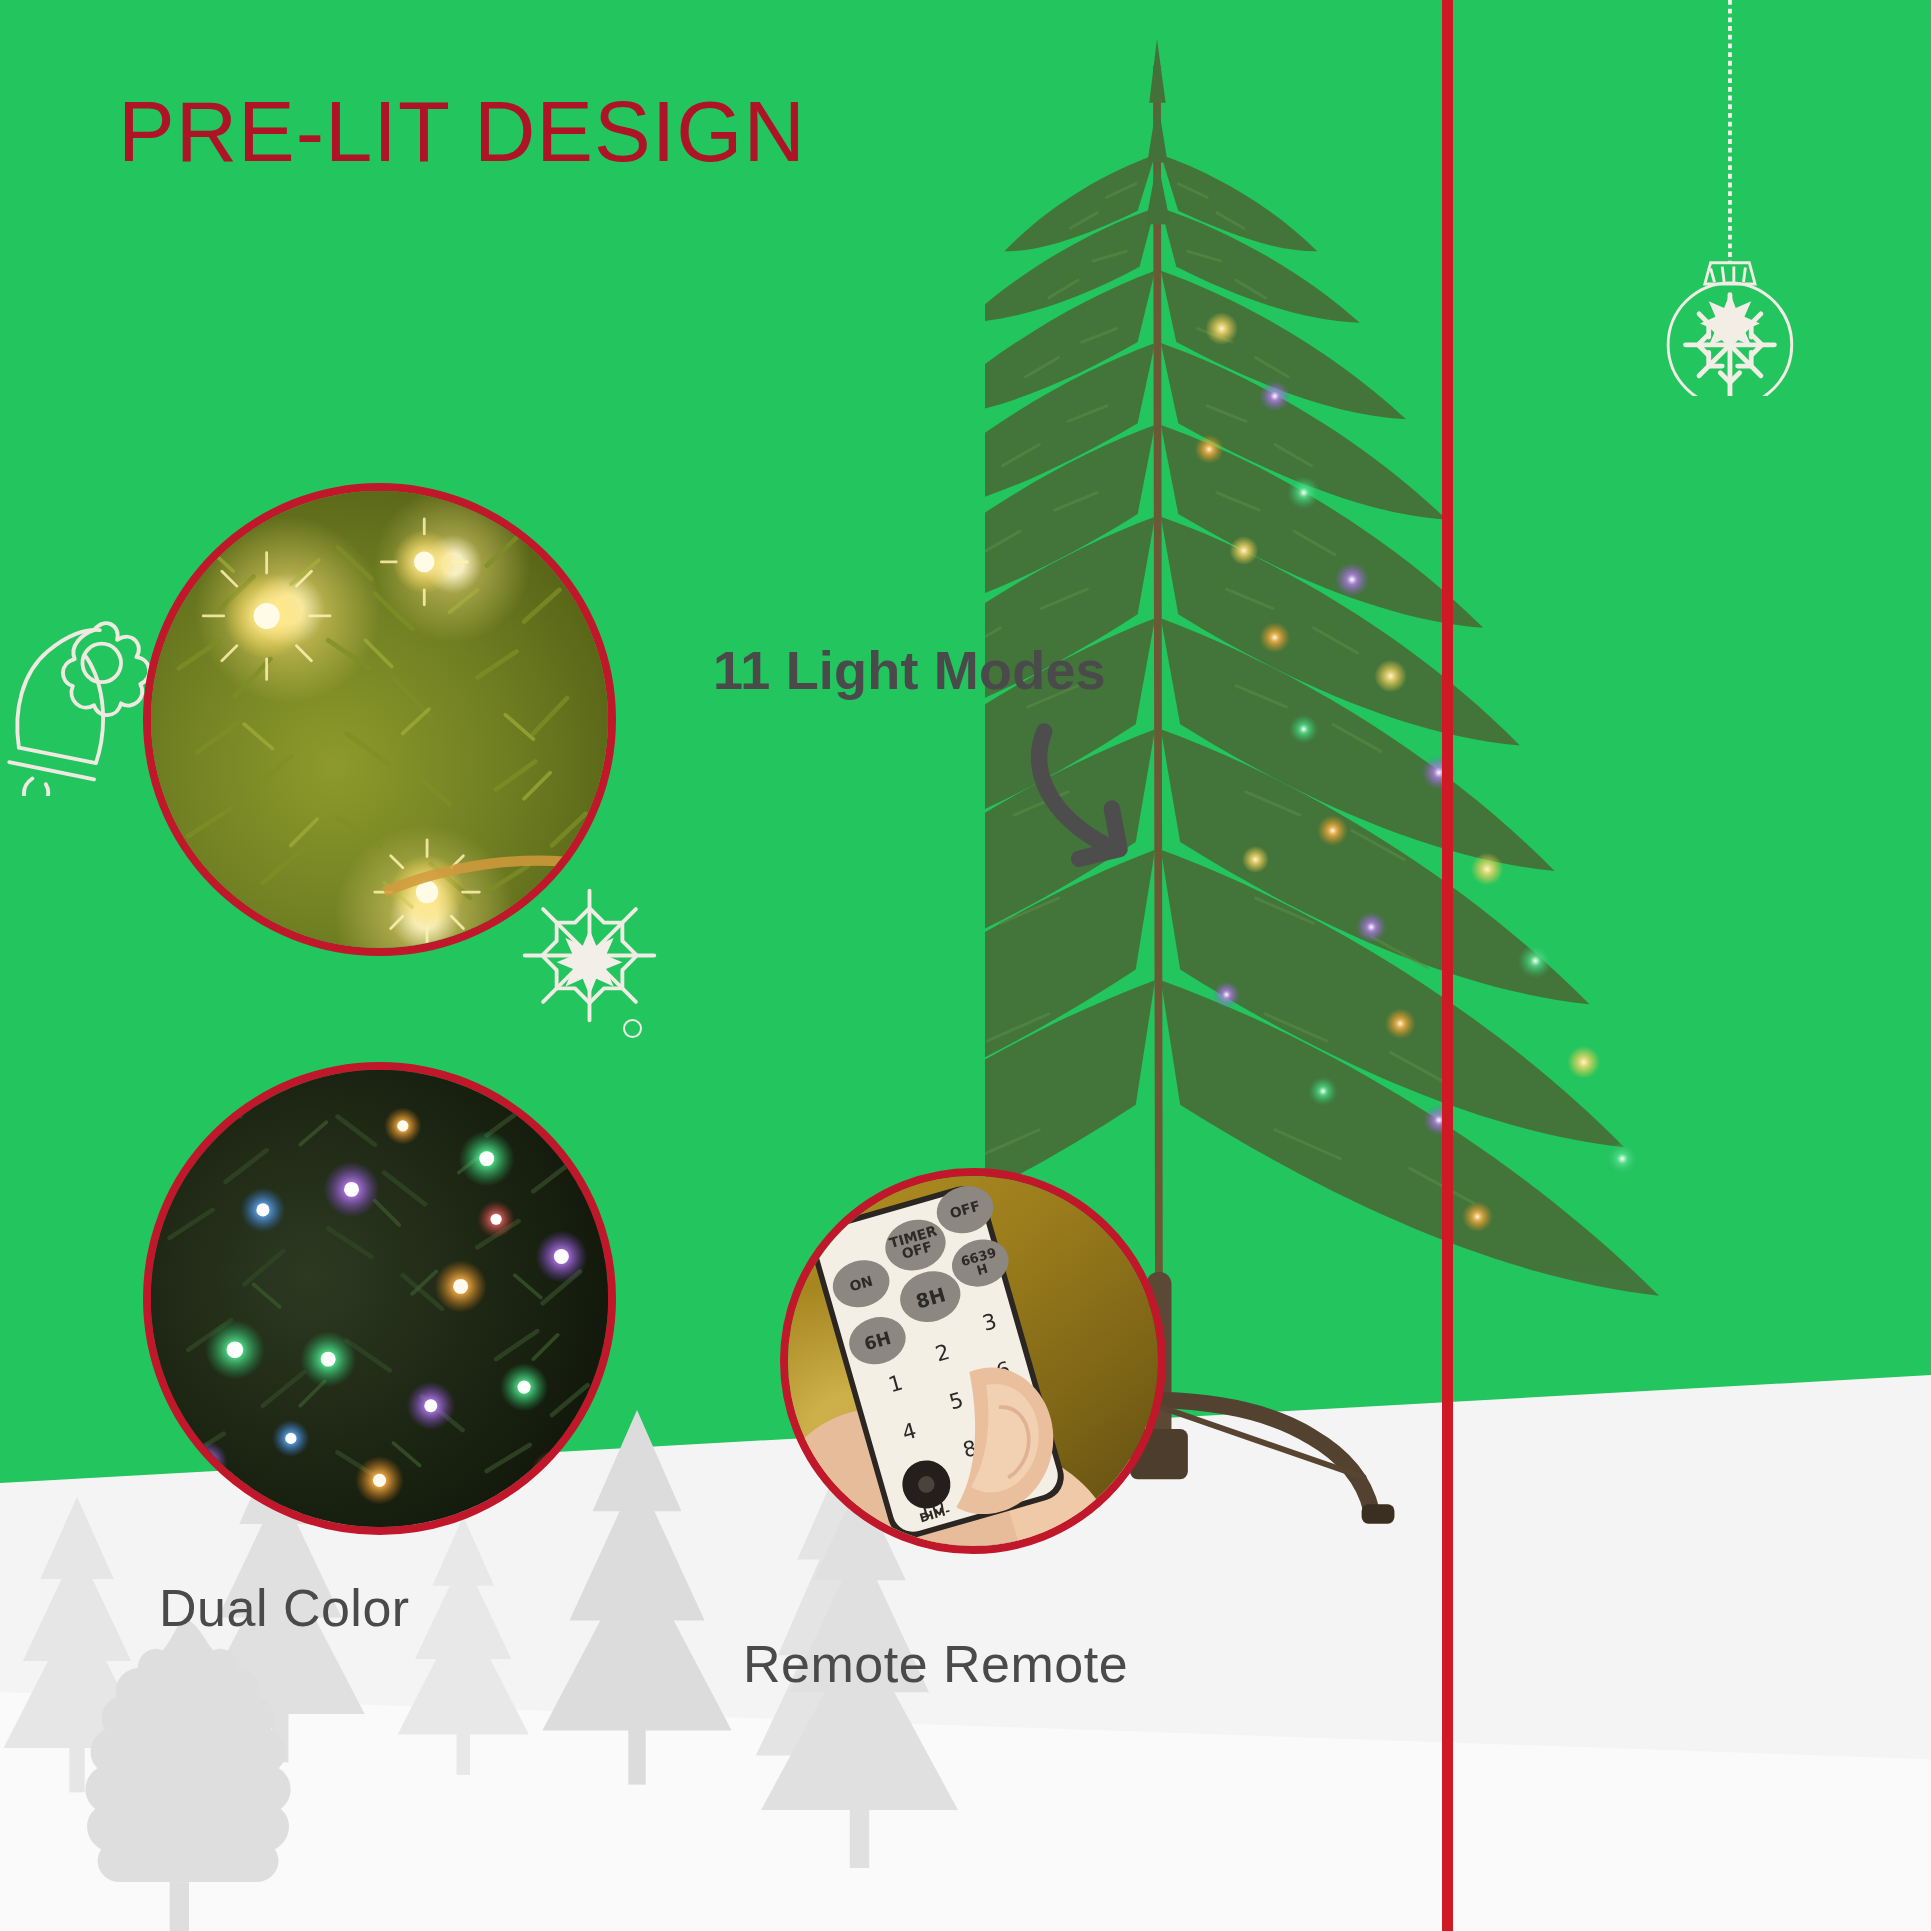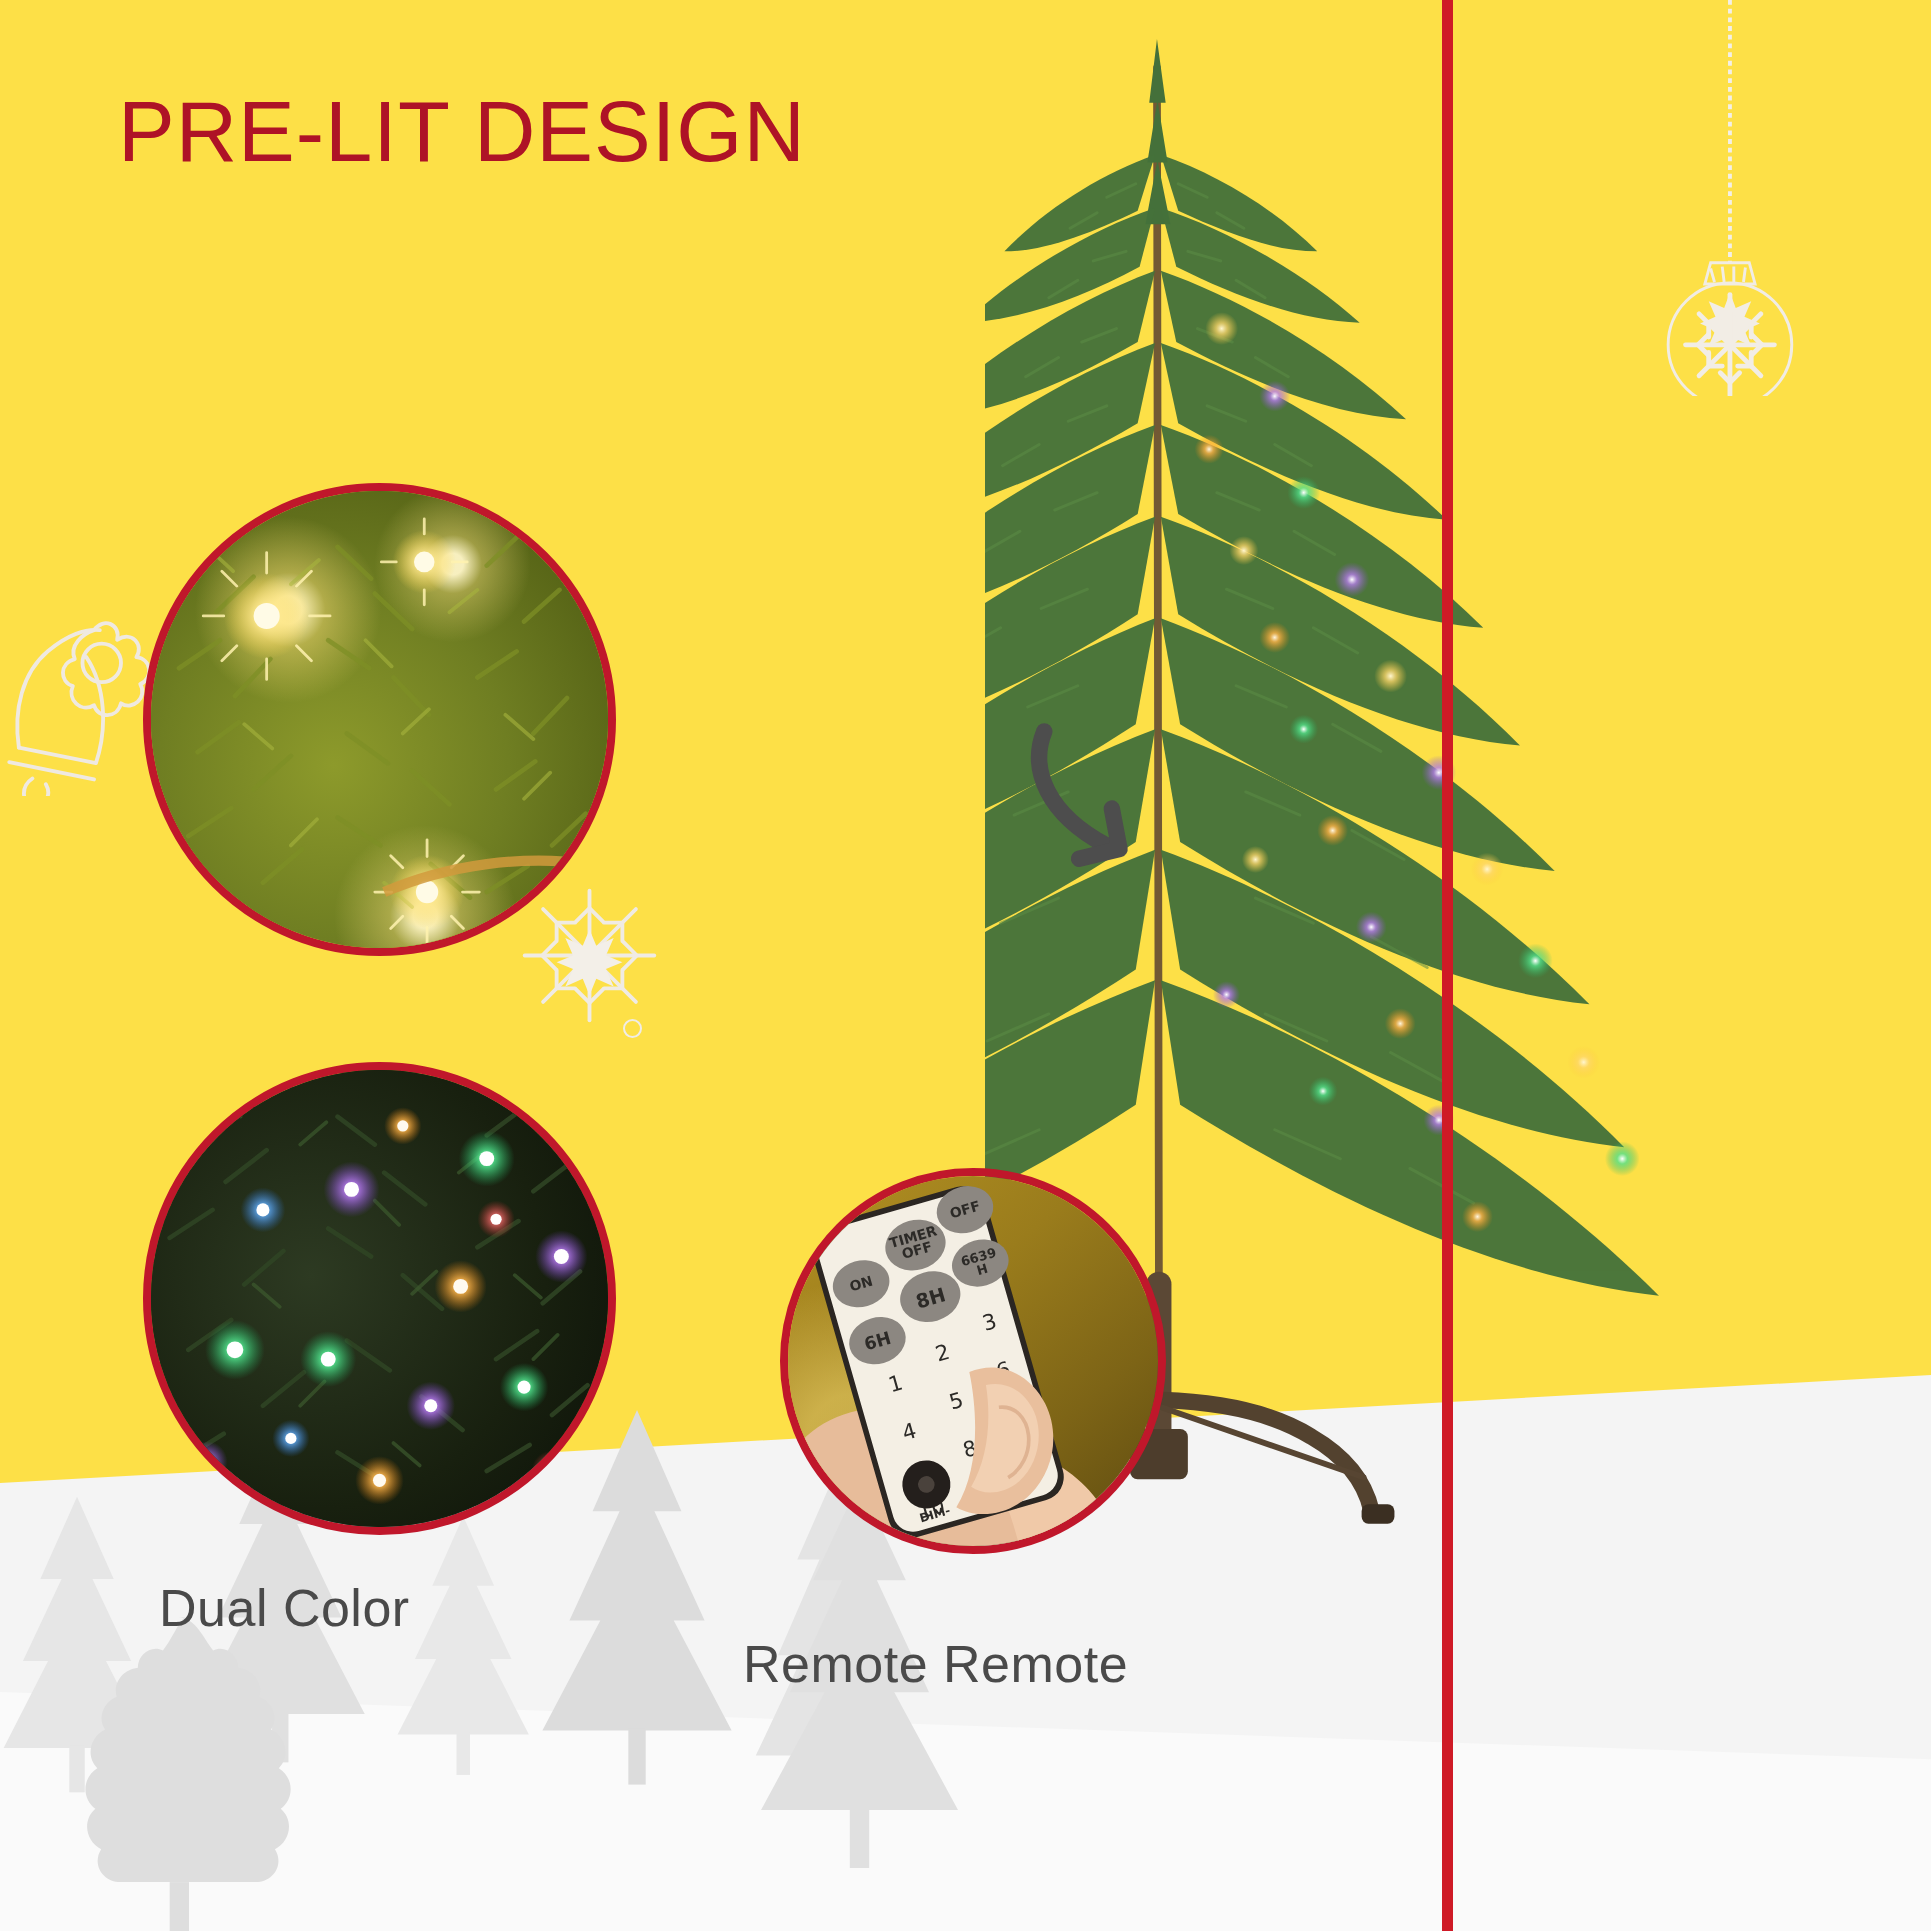--- a/index.html
+++ b/index.html
@@ -5,21 +5,21 @@
   html, body {
     margin: 0;
     padding: 0;
     background: #ffffff;
   }
   #page {
     position: relative;
     width: 1931px;
     height: 1931px;
     overflow: hidden;
-    background: #fde047;
+    background: #22c55e;
     font-family: "Liberation Sans", sans-serif;
   }
 
   
   .bg-layer { position:absolute; inset:0; pointer-events:none; }
 
   .ground {
     position: absolute;
     left: -58px;
     bottom: 0;
@@ -361,20 +361,21 @@
         <path d="M184 1448 L392 1520" stroke="#574532" stroke-width="6"></path>
         <rect x="-44" y="1548" width="34" height="20" rx="7" fill="#3b2f22" stroke="none"></rect>
         <rect x="390" y="1548" width="34" height="20" rx="7" fill="#3b2f22" stroke="none"></rect>
         <rect x="150" y="1470" width="60" height="52" rx="8" fill="#4d3d2c" stroke="none"></rect>
       </g>
     </svg>
   </div>
 
   <div class="measure-line"></div>
 
+  <div class="callout" style="left:713px; top:639px;">11 Light Modes</div>
 
   <svg class="arrow-wrap" width="222" height="164" viewBox="0 0 230 170">
     <path d="M22 18 C6 58 26 104 86 136" stroke="#4d4d4d" stroke-width="17" fill="none" stroke-linecap="round"></path>
     <path d="M92 98 L100 140 L58 150" stroke="#4d4d4d" stroke-width="17" fill="none" stroke-linecap="round" stroke-linejoin="round"></path>
   </svg>
 
   <div class="circle" style="left:143px; top:483px; width:473px; height:473px;">
     <div class="inner warm-bg">
       <svg width="100%" height="100%" viewBox="0 0 490 490" preserveAspectRatio="none">
         <defs>

